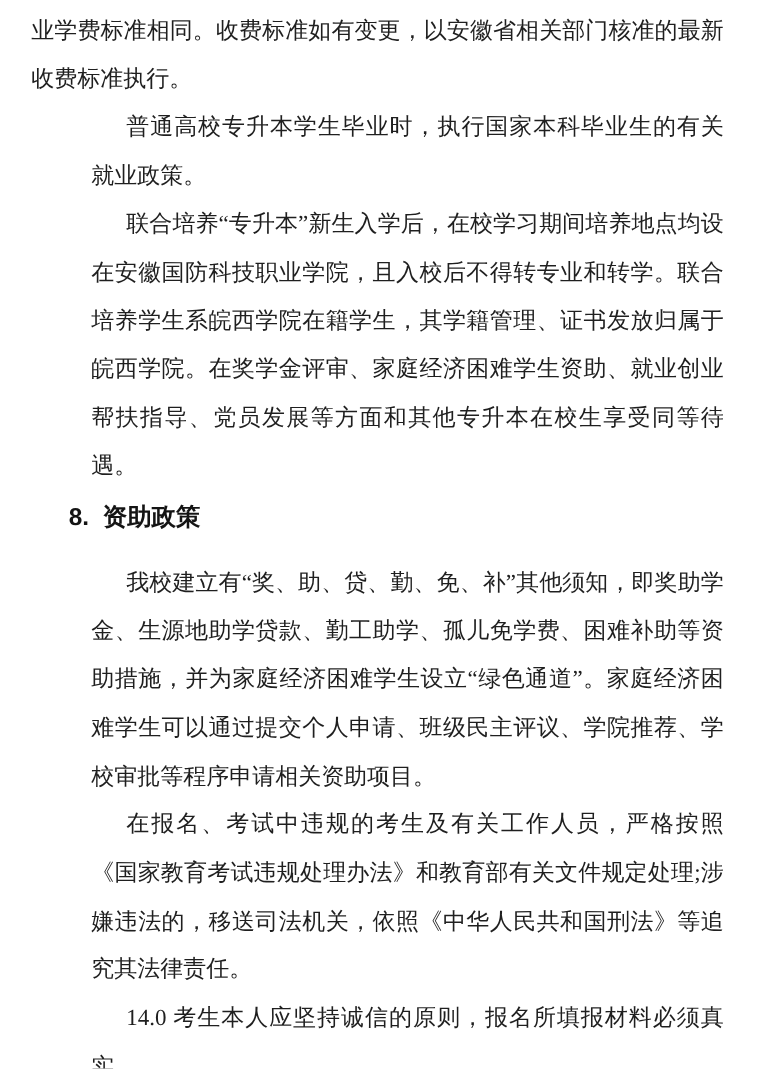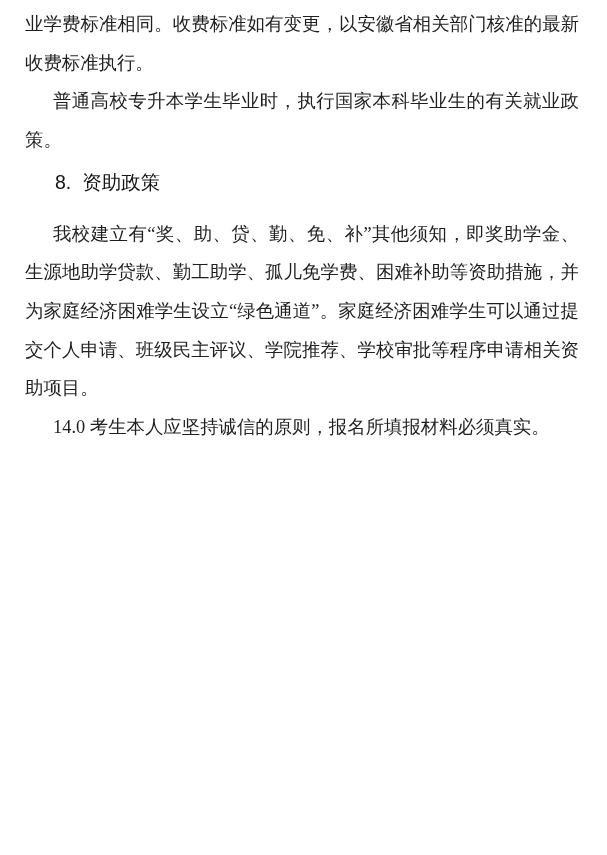--- a/index.html
+++ b/index.html
@@ -19,24 +19,25 @@
     font-size: 18.4px;
     line-height: 38.7px;
     color: #1f1f1f;
     text-align: justify;
   }
   p.para {
     margin: 0;
   }
   p.para.indent {
     text-indent: 28px;
+    margin-left: 48px;
   }
   h2.sec {
     font-family: "Liberation Sans", "DejaVu Sans", sans-serif;
-    font-weight: 400;
+    font-weight: 700;
     font-size: 19.5px;
     line-height: 38.7px;
     color: #141414;
     padding-left: 30px;
     text-align: left;
   }
   h2.sec .num {
     display: inline-block;
     margin-right: 11px;
   }
@@ -46,23 +47,25 @@
 </style>
 </head>
 <body>
 
 <div class="page">
 
   <p class="para">业学费标准相同。收费标准如有变更，以安徽省相关部门核准的最新收费标准执行。</p>
 
   <p class="para indent">普通高校专升本学生毕业时，执行国家本科毕业生的有关就业政策。</p>
 
+  <p class="para indent">联合培养“专升本”新生入学后，在校学习期间培养地点均设在安徽国防科技职业学院，且入校后不得转专业和转学。联合培养学生系皖西学院在籍学生，其学籍管理、证书发放归属于皖西学院。在奖学金评审、家庭经济困难学生资助、就业创业帮扶指导、党员发展等方面和其他专升本在校生享受同等待遇。</p>
 
   <h2 class="sec sec-8"><span class="num">8.</span><span>资助政策</span></h2>
 
   <p class="para indent">我校建立有“奖、助、贷、勤、免、补”其他须知，即奖助学金、生源地助学贷款、勤工助学、孤儿免学费、困难补助等资助措施，并为家庭经济困难学生设立“绿色通道”。家庭经济困难学生可以通过提交个人申请、班级民主评议、学院推荐、学校审批等程序申请相关资助项目。</p>
 
 
+  <p class="para indent">在报名、考试中违规的考生及有关工作人员，严格按照《国家教育考试违规处理办法》和教育部有关文件规定处理;涉嫌违法的，移送司法机关，依照《中华人民共和国刑法》等追究其法律责任。</p>
 
 
   <p class="para indent">14.0 考生本人应坚持诚信的原则，报名所填报材料必须真实。</p>
 
 </div>
 
 </body></html>

